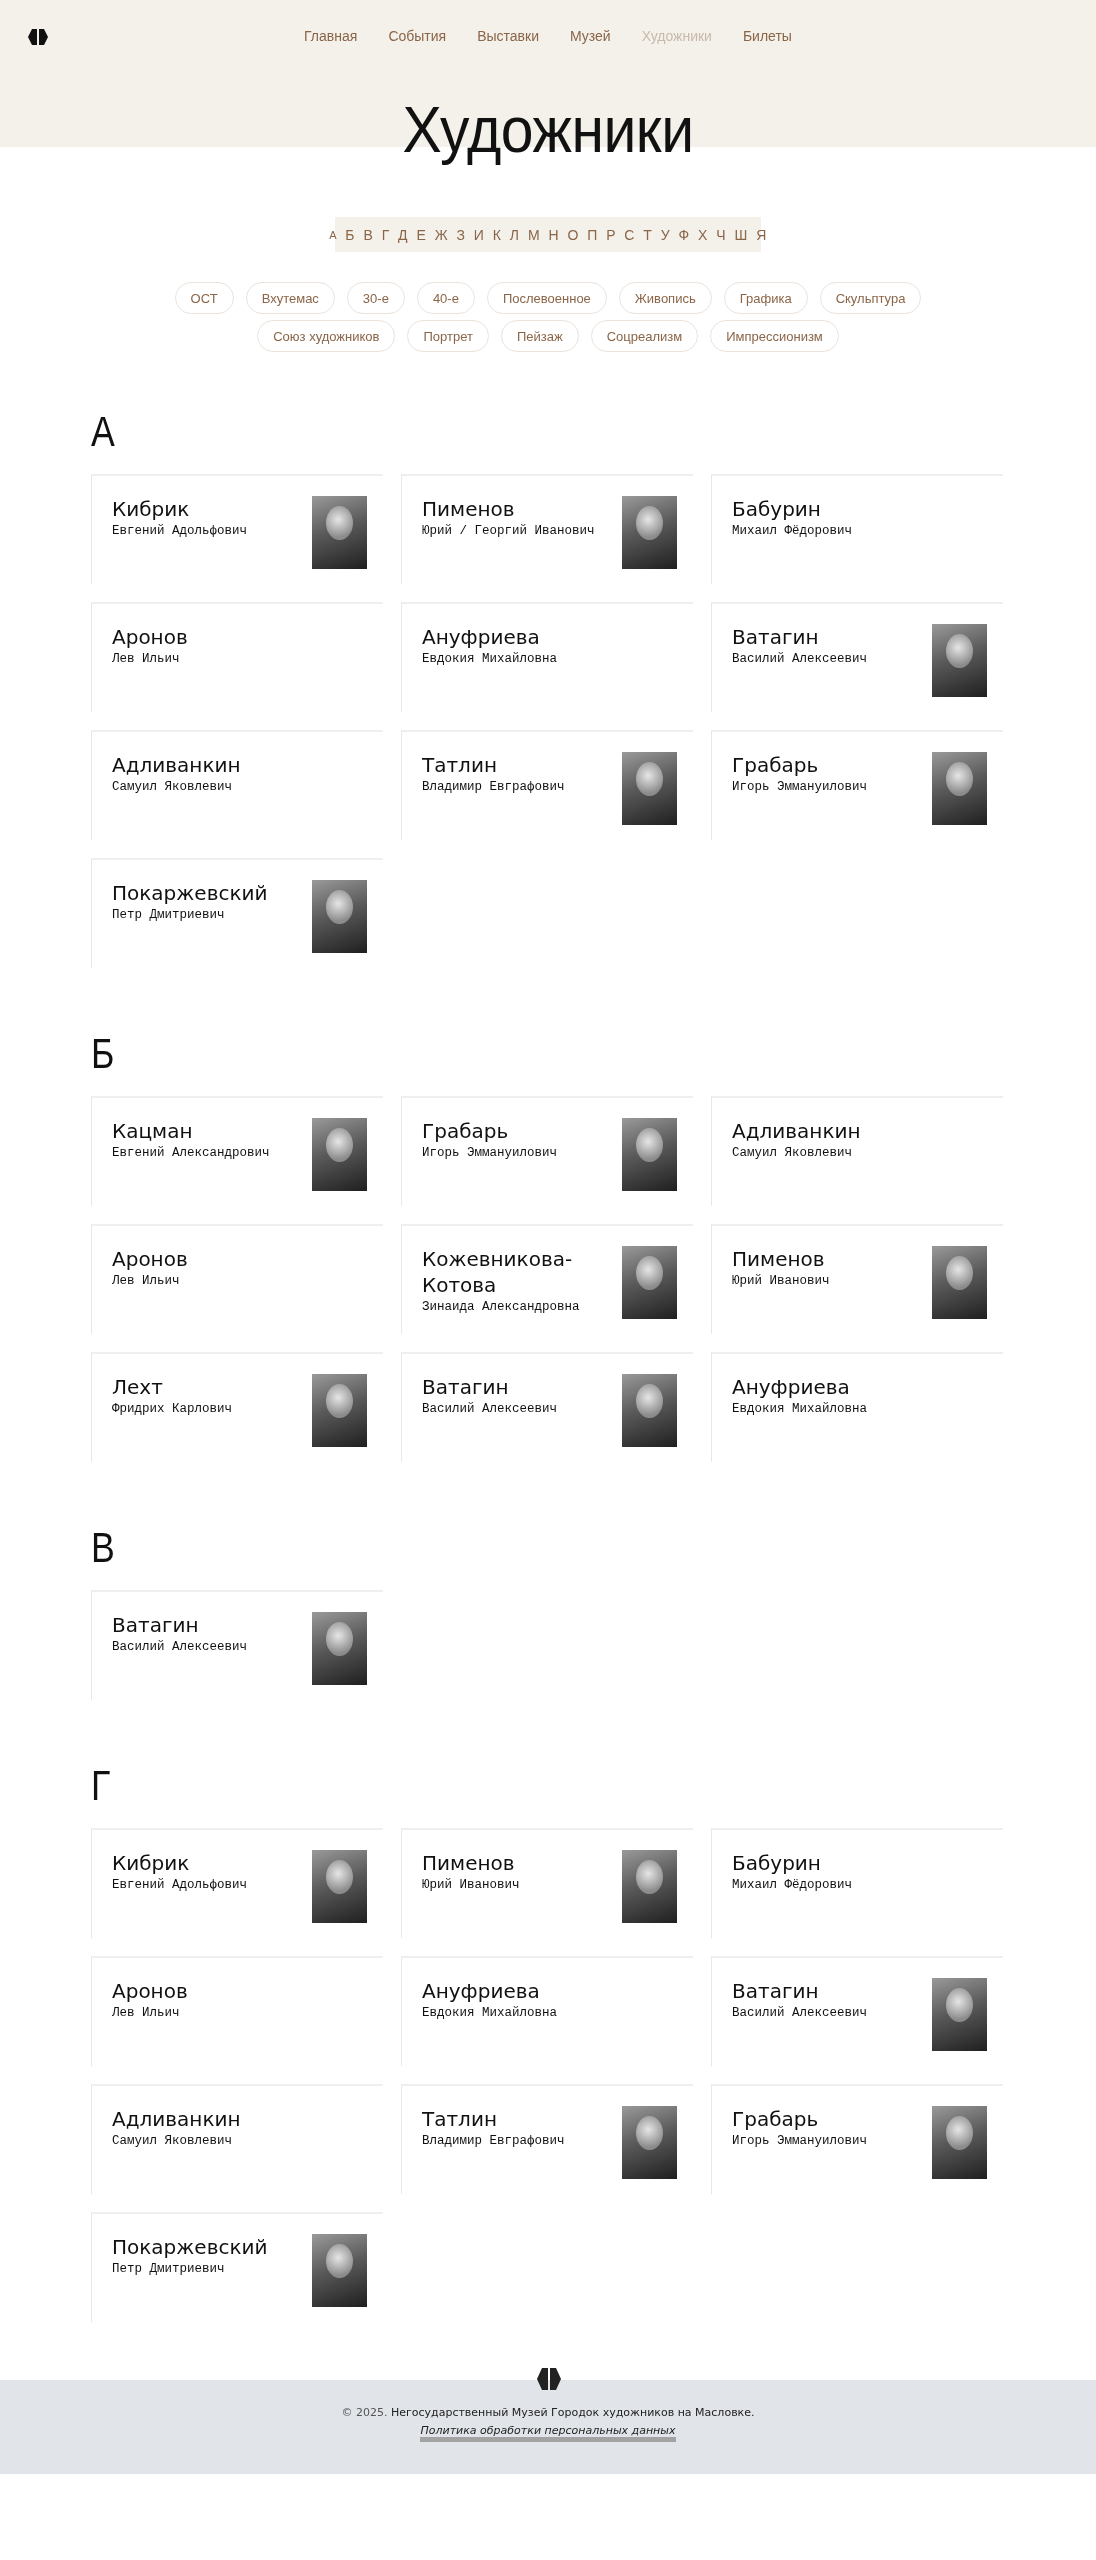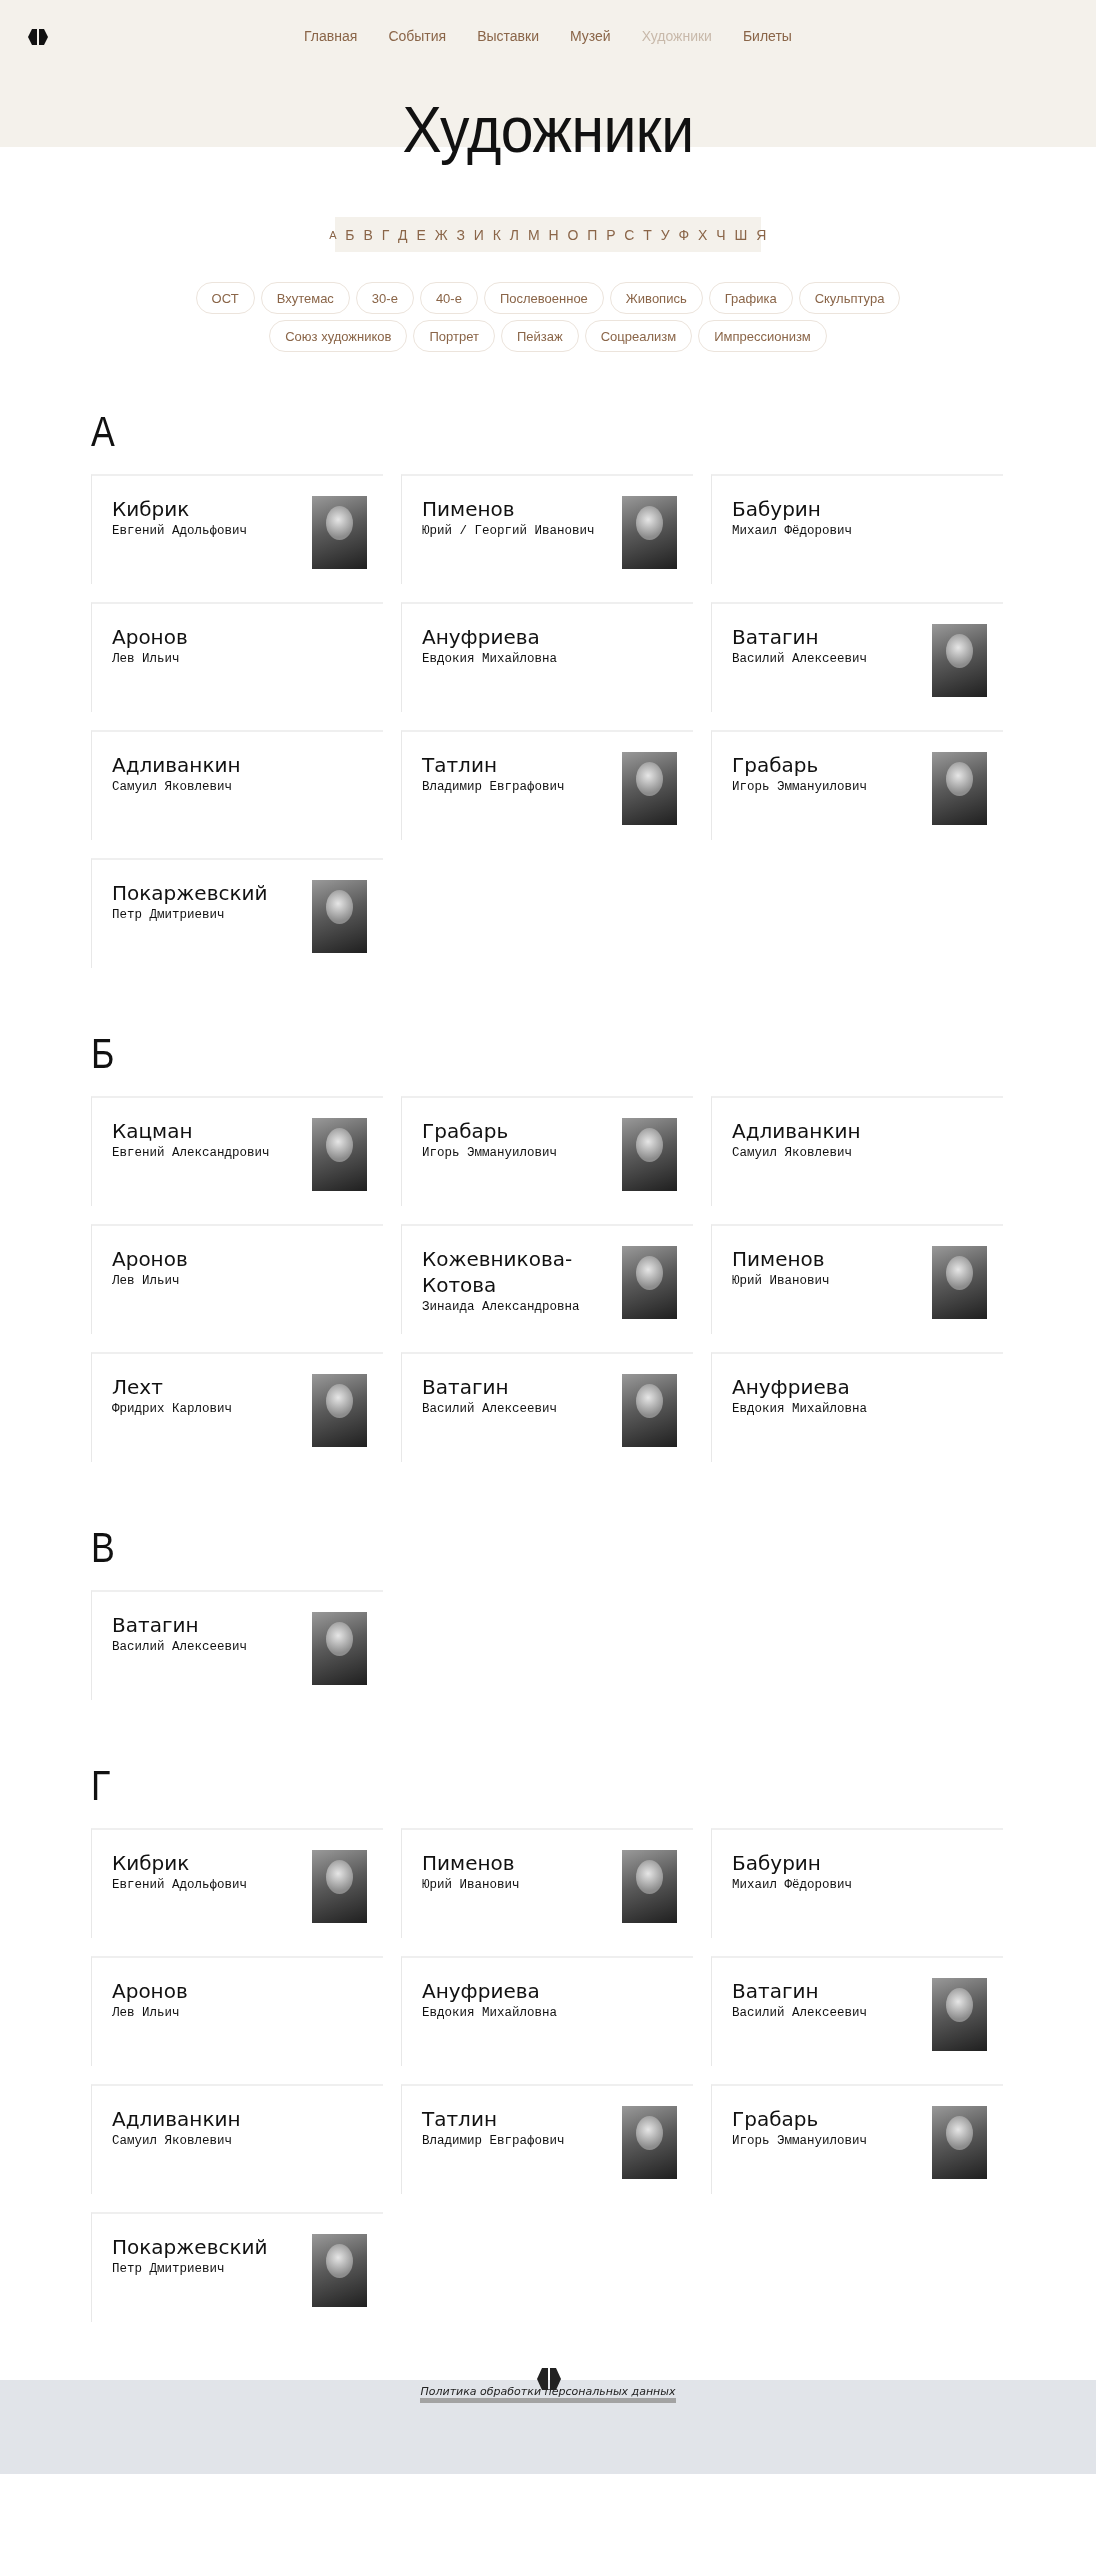--- a/index.html
+++ b/index.html
@@ -22,21 +22,21 @@
                   font-family: "DejaVu Sans", sans-serif; background: transparent; padding-left: 0; }
   .search input::placeholder { color: #9a9a9a; }
   .search-icon { width: 14px; height: 14px; }
 
   .alpha { display: flex; justify-content: center; gap: 0; background: #f4f1eb;
            height: 35px; align-items: center; padding: 0 8px; }
   .alpha span { font-family: "Liberation Sans", sans-serif; font-size: 14px; color: #8a6548;
                 padding: 0 4.2px; cursor: pointer; letter-spacing: 0.5px; }
   .alpha span:first-child { font-size: 11px; }
 
-  .chips { width: 760px; margin: 30px auto 0; display: flex; flex-wrap: wrap; justify-content: center; gap: 6px 6px; }
+  .chips { width: 760px; margin: 30px auto 0; display: flex; flex-wrap: wrap; justify-content: center; gap: 6px 12px; }
   .chip { font-family: "Liberation Sans", sans-serif; font-size: 13px; color: #8a6548;
           border: 1px solid #ece4dc; border-radius: 16px; height: 32px; padding: 0 15px;
           display: flex; align-items: center; background: #fff; cursor: pointer; }
 
   .content { width: 914px; margin: 52px 0 0 91px; }
   .section { margin-bottom: 58px; }
   .letter { font-family: "Liberation Sans", sans-serif; font-size: 42px; font-weight: 300;
             height: 56px; line-height: 56px; margin-bottom: 14px; transform: scaleX(0.85);
             transform-origin: left center; color: #111; }
   .grid { display: grid; grid-template-columns: 292px 292px 292px; column-gap: 18px; row-gap: 18px; }
@@ -282,14 +282,18 @@
         </div>
       </div>
     </section>
   </main>
 
 <footer class="footer">
   <svg class="footer-logo" viewBox="0 0 24 22">
     <polygon points="5,0 11,0 11,22 5,22 0,11" fill="#222"></polygon>
     <polygon points="13,0 19,0 24,11 19,22 13,22" fill="#222"></polygon>
   </svg>
+  <div class="copy">
+    <span class="year">© 2025.</span>
+    <span>Негосударственный Музей Городок художников на Масловке.</span>
+  </div>
   <a class="policy">Политика обработки персональных данных</a>
 </footer>
 
 </body></html>

